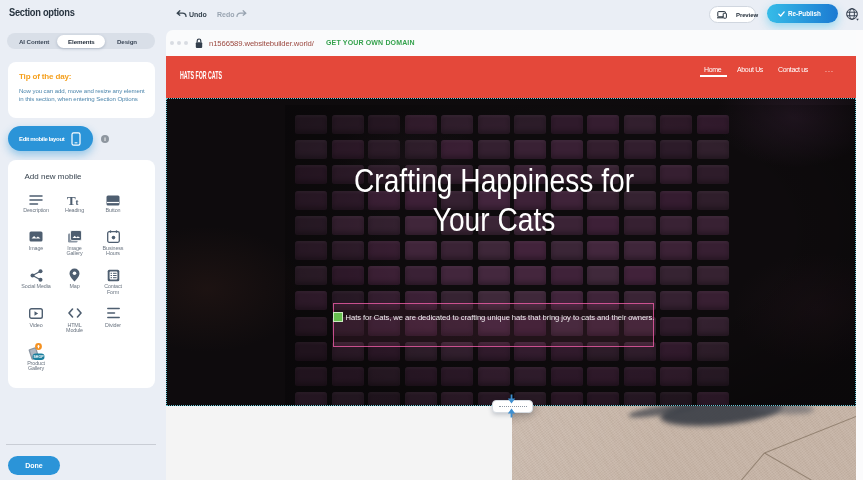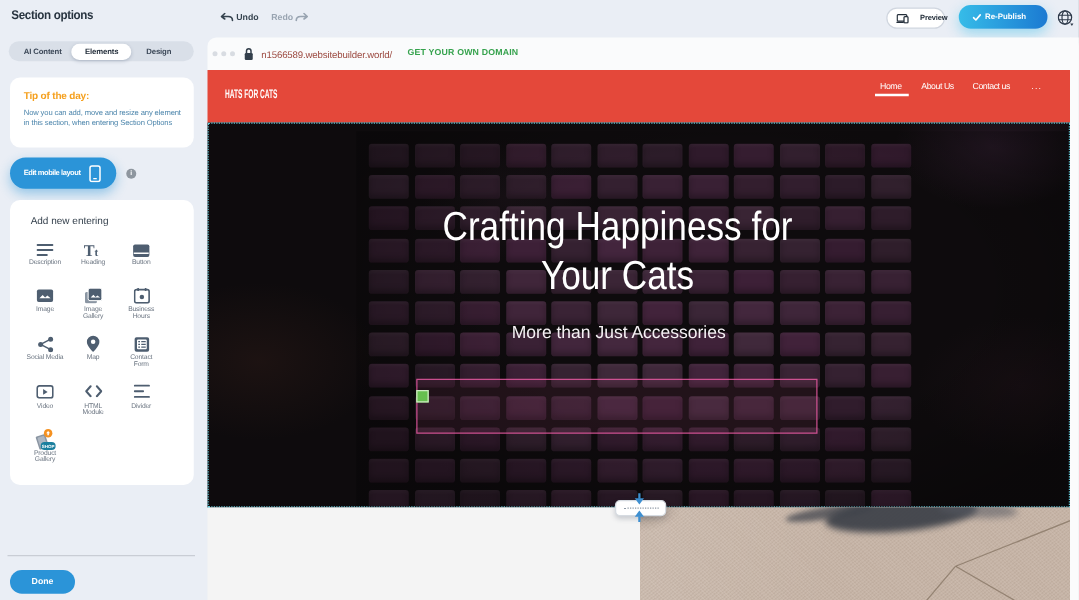--- a/index.html
+++ b/index.html
@@ -167,21 +167,21 @@
 <div class="abs" id="editbtn">
   <span>Edit mobile layout</span>
   <svg style="position:absolute;left:63px;top:5.5px" width="10" height="14" viewBox="0 0 10 14">
     <rect x="1" y="0.8" width="8" height="12.4" rx="1.6" stroke="#fff" stroke-width="1.2" fill="none"></rect>
     <line x1="3.6" y1="10.8" x2="6.4" y2="10.8" stroke="#fff" stroke-width="1"></line>
   </svg>
 </div>
 <div class="abs" id="infoc">i</div>
 
 <div class="card" id="addcard">
-  <div id="addtitle">Add new entering</div>
+  <div id="addtitle">Add new mobile</div>
   <svg style="position:absolute;left:21.0px;top:34.0px" width="14" height="12" viewBox="0 0 14 12">
       <g stroke="#4e5e70" stroke-width="1.5" stroke-linecap="round">
         <line x1="1" y1="2" x2="13" y2="2"></line>
         <line x1="1" y1="6" x2="13" y2="6"></line>
         <line x1="1" y1="10" x2="8.5" y2="10"></line>
       </g>
     </svg>
 <svg style="position:absolute;left:59.0px;top:34.0px" width="15" height="12" viewBox="0 0 15 12">
       <text x="0" y="11" font-family="Liberation Serif" font-weight="bold" font-size="13" fill="#4e5e70">T</text>
       <text x="8.5" y="11" font-family="Liberation Serif" font-weight="bold" font-size="9" fill="#4e5e70">t</text>
@@ -426,22 +426,22 @@
 <div class="cell" style="left:310.5px;top:293.2px;background:hsl(313,25%,14.9%)"></div>
 <div class="cell" style="left:347.0px;top:293.2px;background:hsl(313,22%,15.1%)"></div>
 <div class="cell" style="left:383.5px;top:293.2px;background:hsl(313,30%,14.4%)"></div>
 <div class="cell" style="left:420.0px;top:293.2px;background:hsl(313,28%,13.6%)"></div>
 <div class="cell" style="left:456.5px;top:293.2px;background:hsl(313,24%,14.0%)"></div>
 <div class="cell" style="left:493.0px;top:293.2px;background:hsl(313,21%,12.9%)"></div>
 <div class="cell" style="left:529.5px;top:293.2px;background:hsl(313,29%,15.8%)"></div>
   <div style="position:absolute;left:118px;top:6px;width:620px;height:300px;background:radial-gradient(340px 200px at 49% 42%, rgba(0,0,0,0) 55%, rgba(0,0,0,.26) 100%)"></div>
   <div class="h1line" style="left:-18px;top:66px">Crafting Happiness for</div>
   <div class="h1line" style="left:-18px;top:105px">Your Cats</div>
-  <div id="sub" style="left:-17px;top:158px">More than Just Accessories</div>
   <div id="textbox"></div>
+  <div class="boxline" style="top:213.5px">Hats for Cats, we are dedicated to crafting unique hats that bring joy to cats and their owners.</div>
   <div id="greensq"></div>
 </div>
 
 <div class="abs" id="belowwhite"></div>
 <div class="abs" id="pavement">
     <div id="pavenoise"></div>
     <div id="pshadow2"></div>
     <div id="pshadow1"></div>
     <div style="position:absolute;left:238px;top:-5px;width:64px;height:13px;background:#565962;border-radius:50%;transform:rotate(4deg);filter:blur(2.5px);opacity:.55"></div>
     <div id="pcorner"></div>

